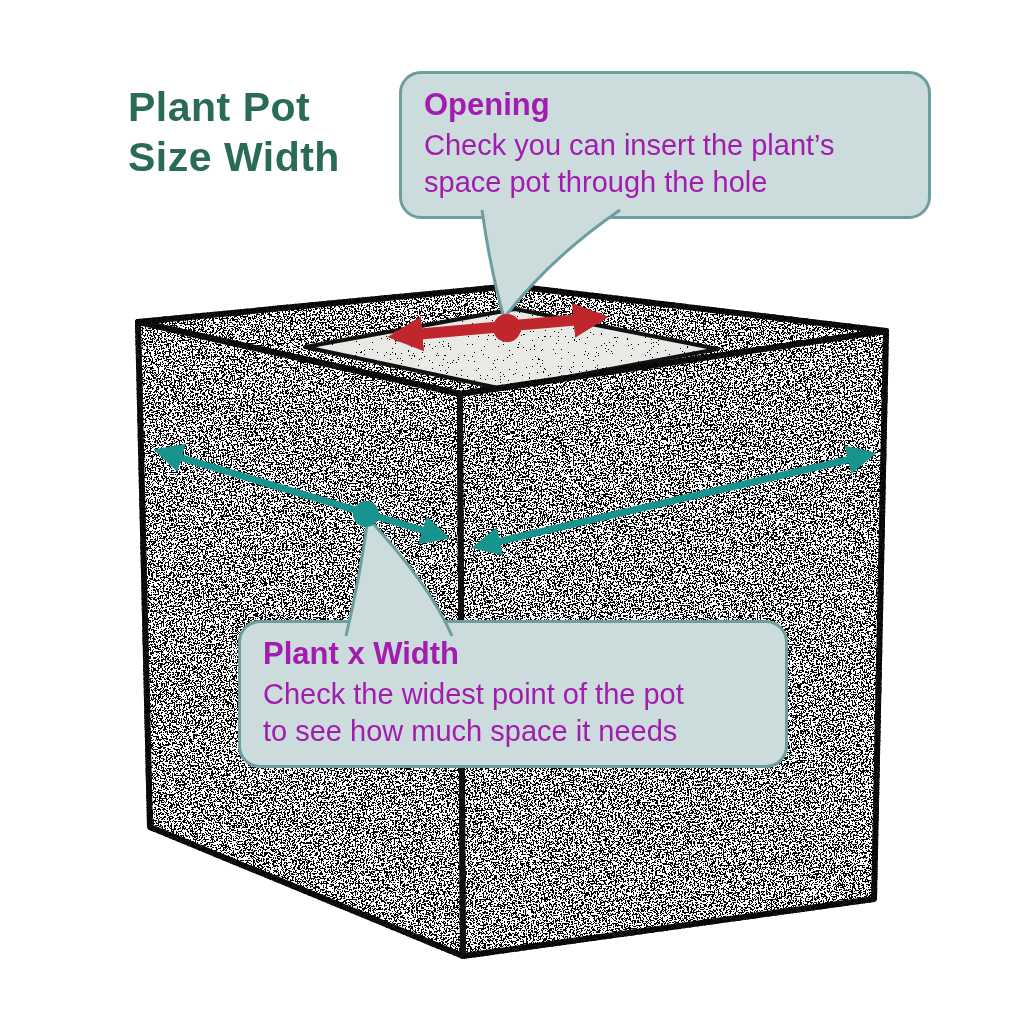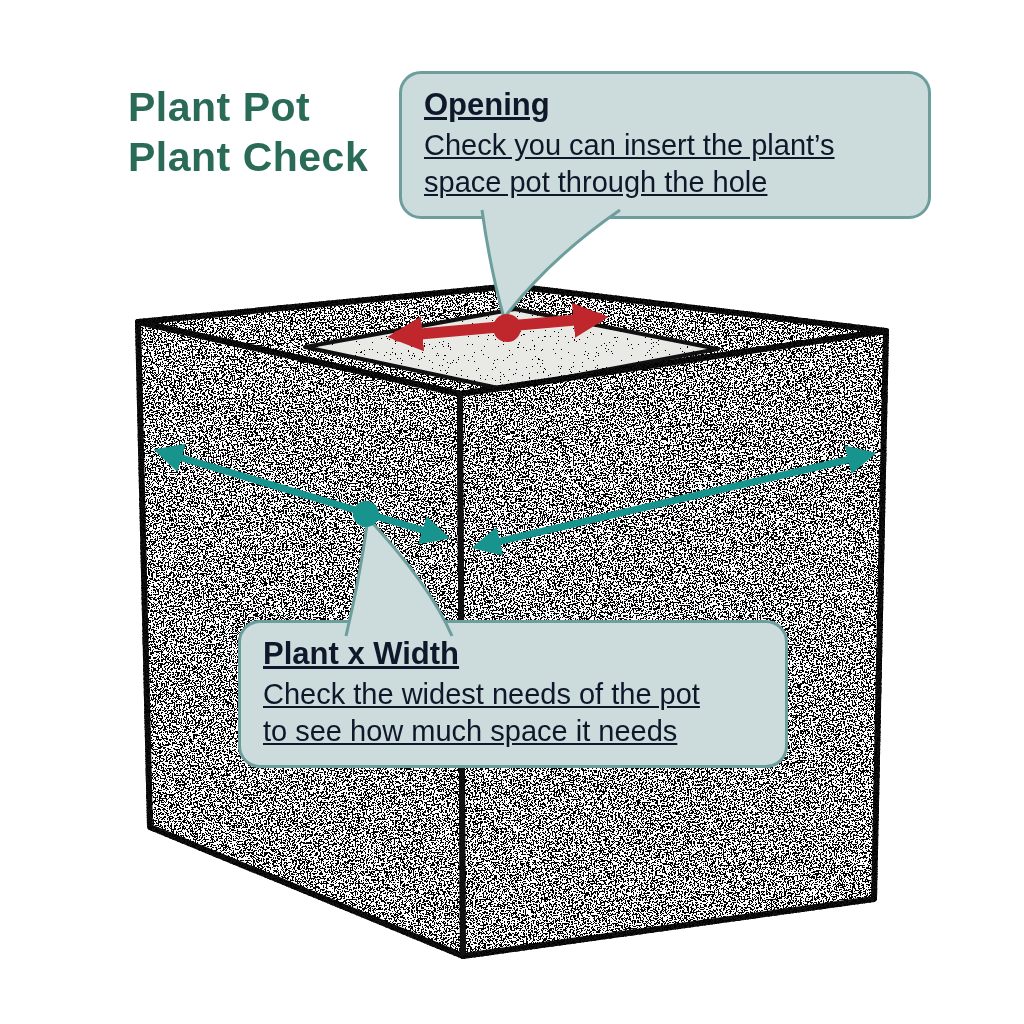--- a/index.html
+++ b/index.html
@@ -22,22 +22,21 @@
     font-size: 41px;
     line-height: 1.22;
     letter-spacing: 0.5px;
   }
 
   .callout {
     background: #ccdbdb;
     border: 3px solid #6d9e9e;
     border-radius: 22px;
     padding: 12px 38px 16px 22px;
-    color: #0f172a;
-    text-decoration: underline;
+    color: #a21caf;
   }
   .callout h2 {
     font-size: 31px;
     font-weight: 700;
     margin: 0 0 4px 0;
     line-height: 1.2;
   }
   .callout p {
     font-size: 29px;
     font-weight: 400;
@@ -95,31 +94,31 @@
 
     <g stroke-linecap="round">
       <line x1="162" y1="452" x2="442" y2="536" stroke="#18948e" stroke-width="7" marker-start="url(#headTeal)" marker-end="url(#headTeal)"></line>
       <line x1="480" y1="546" x2="868" y2="455" stroke="#18948e" stroke-width="7" marker-start="url(#headTeal)" marker-end="url(#headTeal)"></line>
       <line x1="398" y1="336" x2="598" y2="318" stroke="#c0272d" stroke-width="11" marker-start="url(#headRed)" marker-end="url(#headRed)"></line>
     </g>
   </svg>
 
   <div class="overlay title">
     <div>Plant Pot</div>
-    <div>Plant Check</div>
+    <div>Size Width</div>
   </div>
 
   <div class="overlay callout callout-opening">
     <h2>Opening</h2>
     <p><span>Check you can insert the plant’s</span><br><span>space pot through the hole</span></p>
   </div>
 
   <div class="overlay callout callout-size">
     <h2>Plant x Width</h2>
-    <p><span>Check the widest needs of the pot</span><br><span>to see how much space it needs</span></p>
+    <p><span>Check the widest point of the pot</span><br><span>to see how much space it needs</span></p>
   </div>
 
   <svg class="tail-svg" style="left:455px; top:198px;" width="190" height="150" viewBox="0 0 190 150">
     <path d="M165 12 Q95 60 49 120 Q35 70 27 12" fill="#ccdbdb" stroke="#6d9e9e" stroke-width="3"></path>
     <circle cx="52" cy="130" r="14" fill="#c0272d"></circle>
   </svg>
 
   <svg class="tail-svg" style="left:330px; top:500px;" width="150" height="145" viewBox="0 0 150 145">
     <path d="M16 136 Q30 77 38 18 Q100 85 122 136" fill="#ccdbdb" stroke="#6d9e9e" stroke-width="3"></path>
     <circle cx="36" cy="14" r="13" fill="#18948e"></circle>

